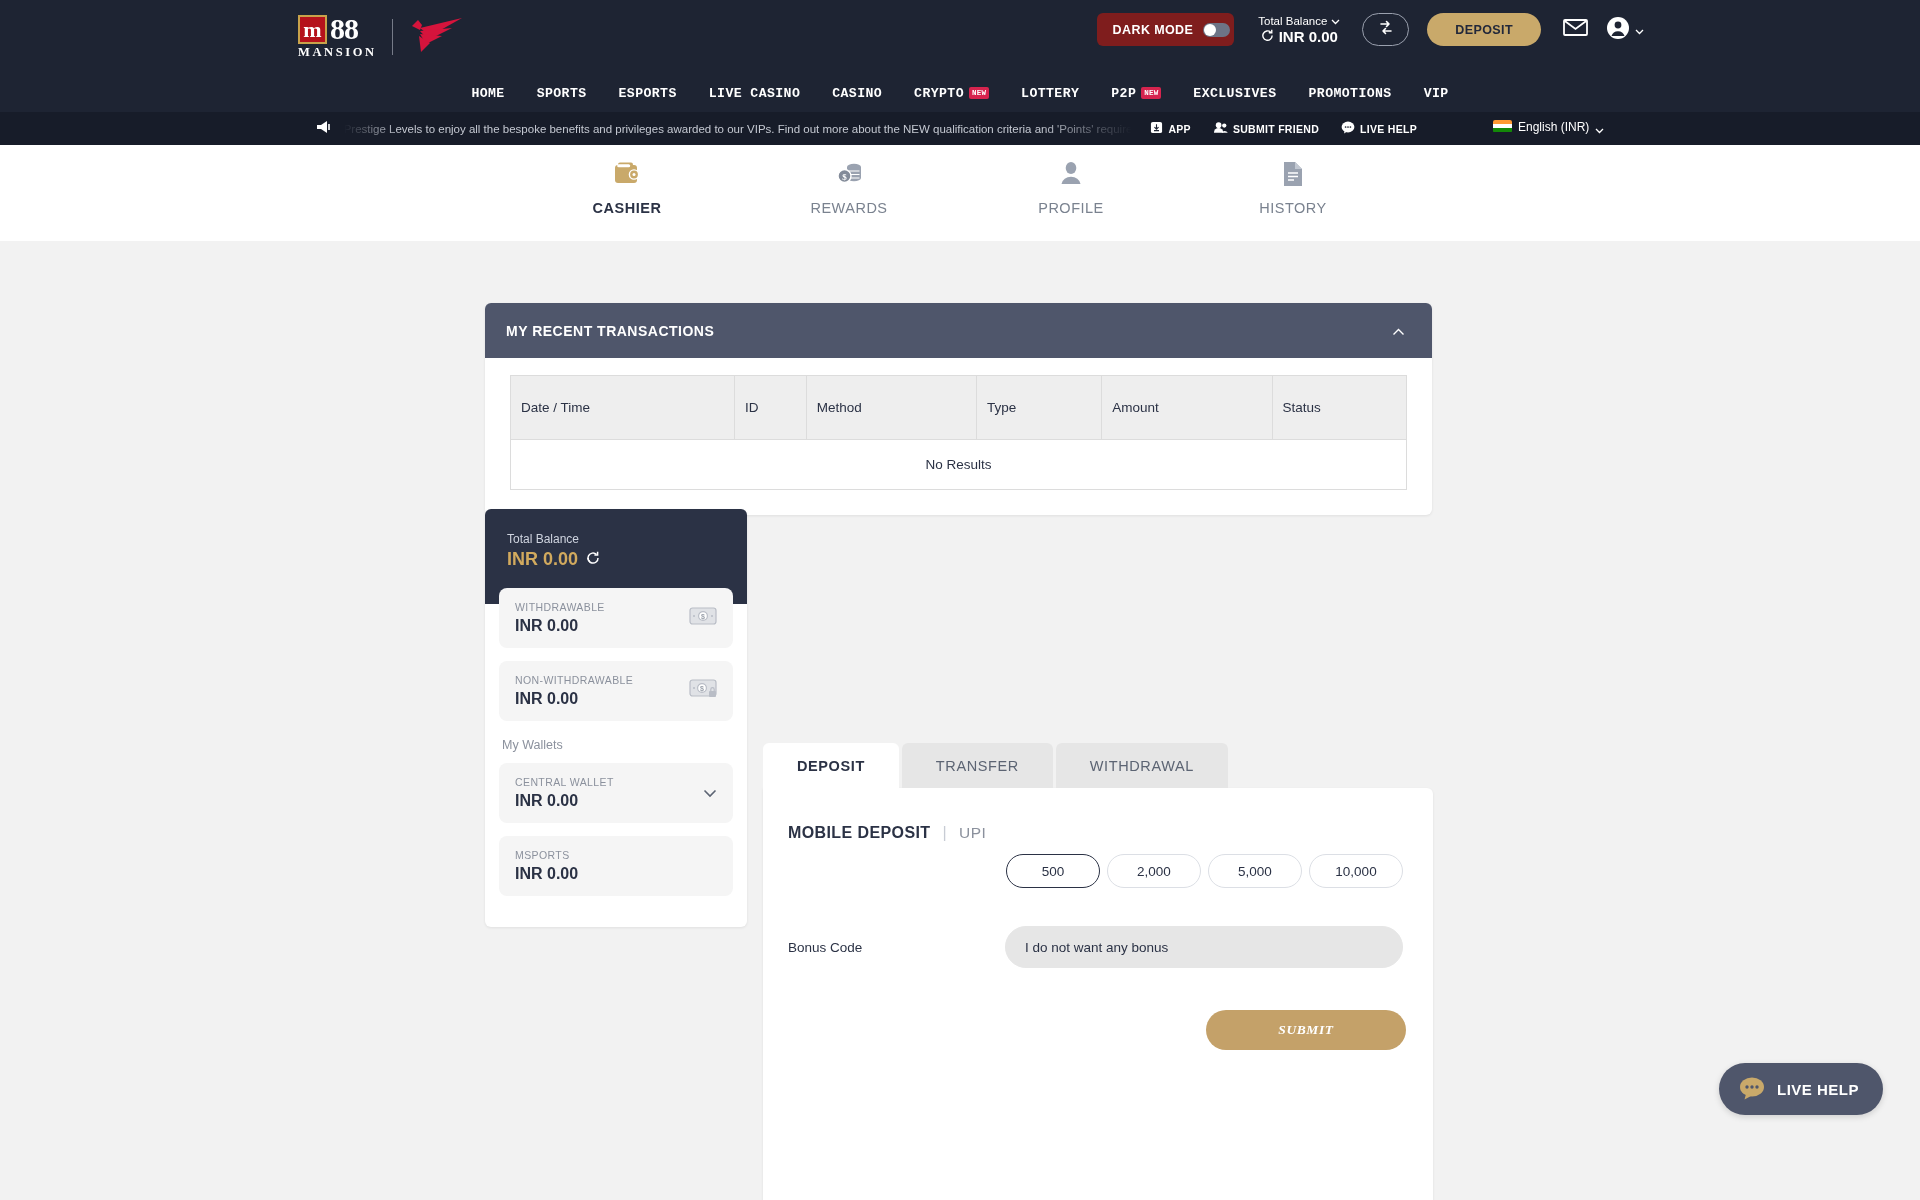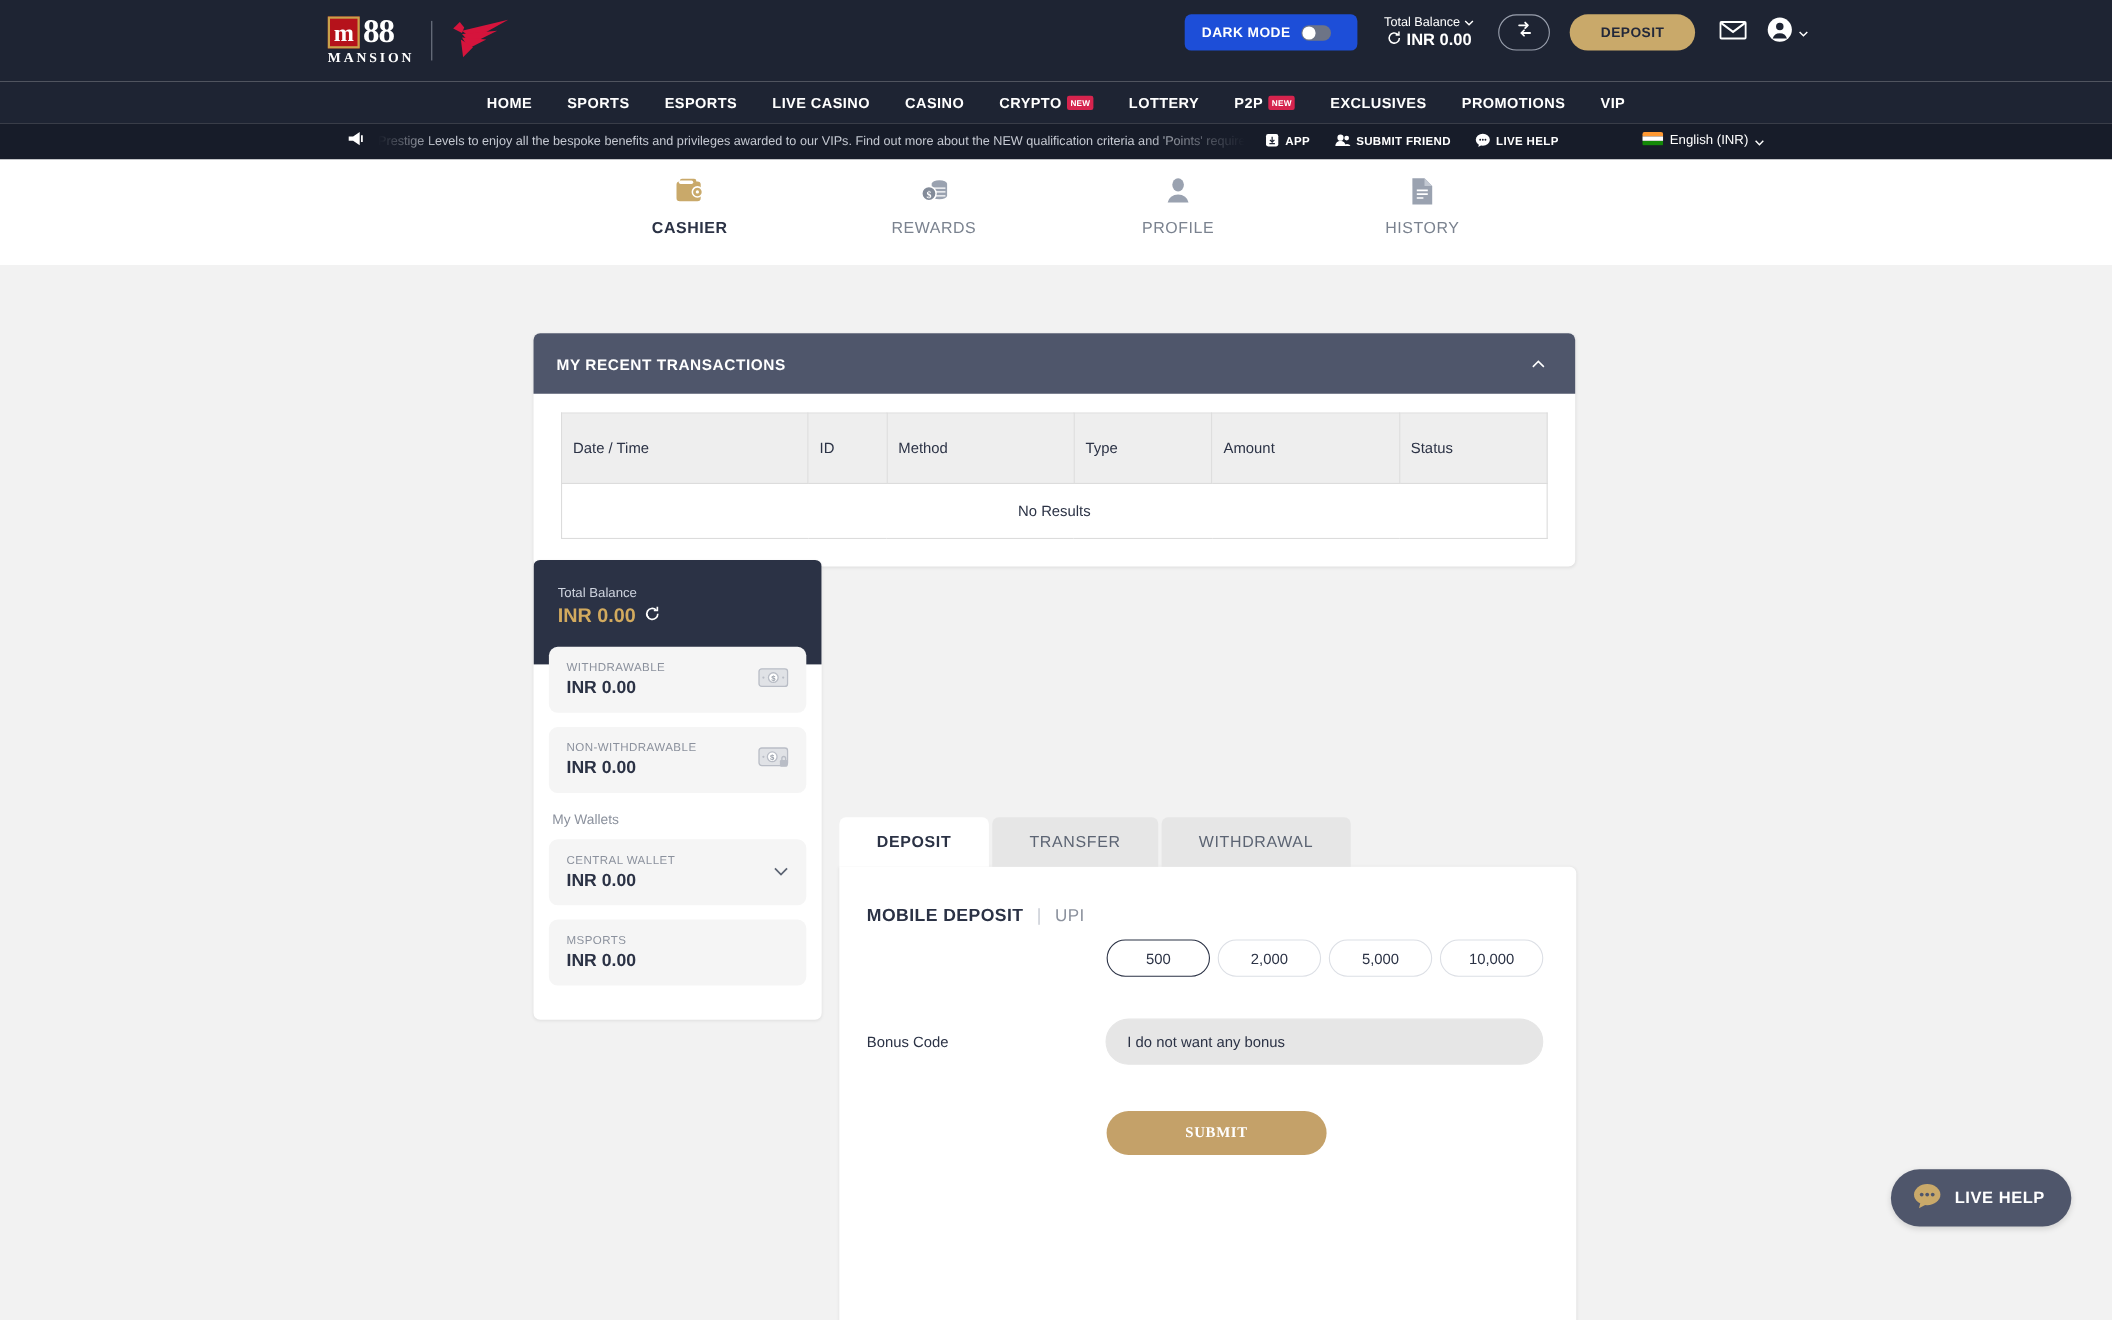--- a/index.html
+++ b/index.html
@@ -60,27 +60,27 @@
 
   .hdr-right {
     position: absolute;
     right: 276px;
     top: 13px;
     display: flex;
     align-items: center;
     gap: 0px;
   }
   .darkmode-btn {
-    background: #1d4ed8;
+    background: #7f1d1d;
     border-radius: 6px;
     height: 33px;
     display: flex;
     align-items: center;
     gap: 10px;
-    padding: 0 24px 0 16px;
+    padding: 0 4px 0 16px;
     cursor: pointer;
   }
   .darkmode-btn span {
     color: #fff; font-size: 12.5px; font-weight: bold; letter-spacing: .4px;
   }
   .toggle {
     width: 27px; height: 14px; border-radius: 8px; background: #6d7486;
     position: relative;
   }
   .toggle::after {
@@ -117,20 +117,21 @@
   .avatar-wrap { margin-left: 18px; display: flex; align-items: center; gap: 5px; cursor: pointer; }
 
   
   .nav {
     background: #1e2433;
     height: 38px;
     display: flex;
     justify-content: center;
     align-items: center;
     gap: 0;
+    font-family: Liberation Mono, monospace;
   }
   .nav-item {
     color: #fff;
     font-size: 13.2px;
     font-weight: bold;
     letter-spacing: .4px;
     padding: 0 16px;
     display: flex; align-items: center; gap: 5px;
     cursor: pointer;
     white-space: nowrap;
@@ -345,21 +346,21 @@
   }
   .quick-row { display: flex; gap: 7px; margin-top: 12px; margin-left: 218px; align-items: flex-end; }
   .quick-btn {
     width: 94px; height: 34px;
     border: 1px solid #dcdfe5;
     border-radius: 17px;
     display: flex; align-items: center; justify-content: center;
     font-size: 13.5px; color: #2b3245; cursor: pointer; background: #fff;
   }
   .quick-btn.sel { border-color: #2b3245; }
-  .submit-row { display: flex; margin-top: 42px; margin-left: 218px; justify-content: flex-start; width: 400px; }
+  .submit-row { display: flex; margin-top: 42px; margin-left: 218px; justify-content: flex-end; width: 400px; font-style: italic; }
   .submit-btn {
     width: 200px; height: 40px;
     background: #c4a169;
     border-radius: 20px;
     display: flex; align-items: center; justify-content: center;
     color: #fff; font-size: 13.5px; font-weight: bold; letter-spacing: .6px;
     font-family: "Liberation Serif", serif;
     cursor: pointer;
   }
 

